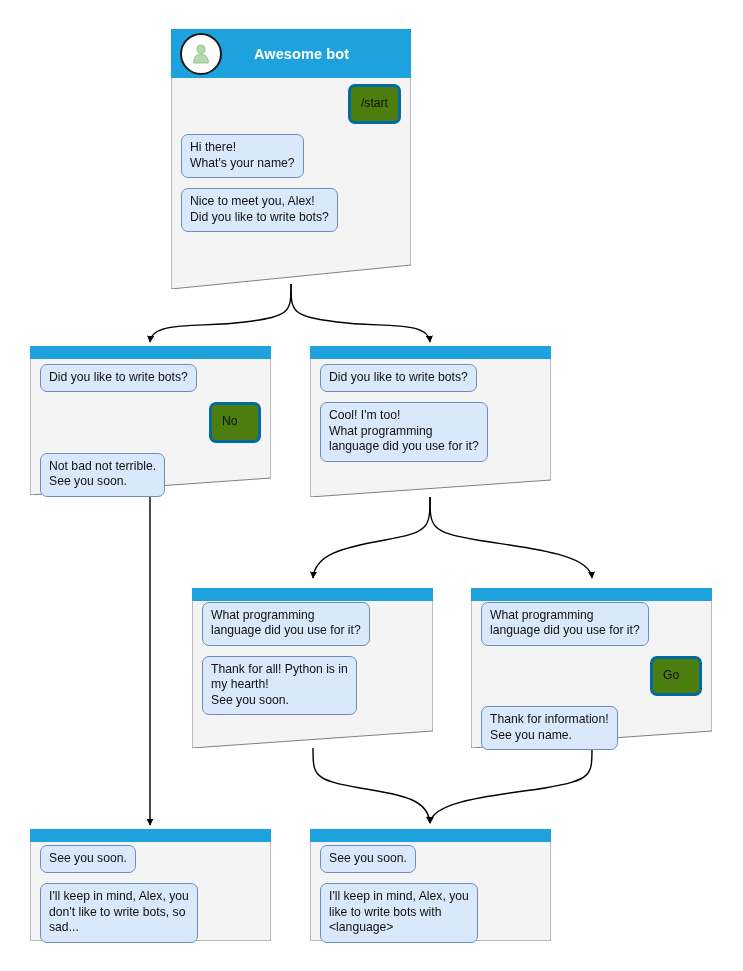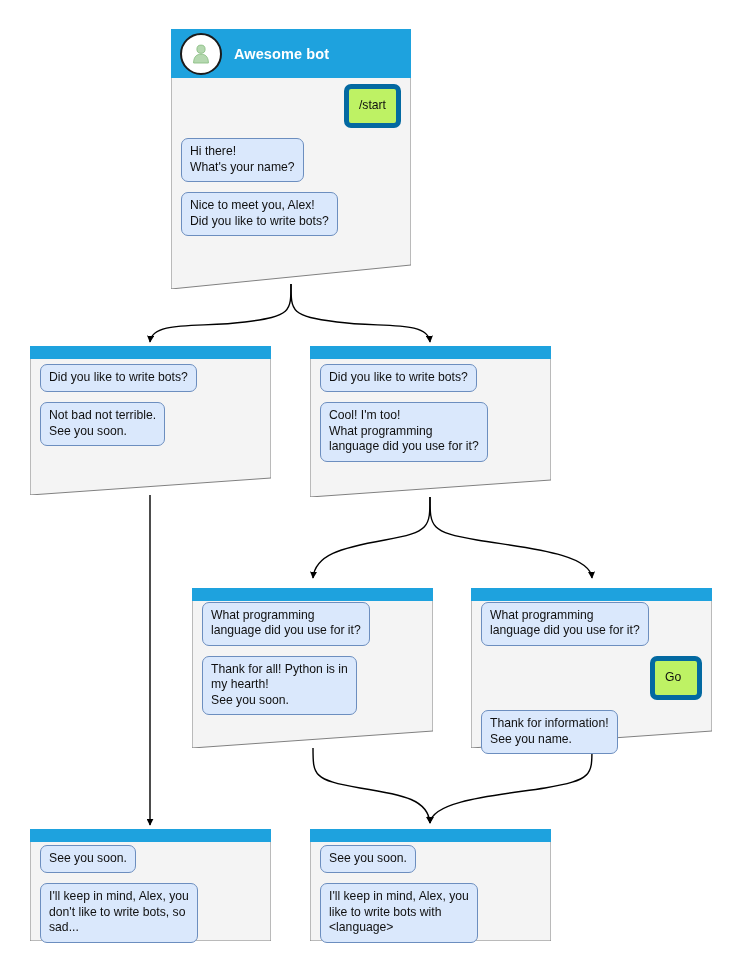--- a/index.html
+++ b/index.html
@@ -49,20 +49,21 @@
     top: 0;
     right: 0;
     height: 13px;
     background: #1ea2de;
   }
   .card-header.tall {
     height: 49px;
     display: flex;
     align-items: center;
     padding-left: 9px;
+    gap: 20px;
   }
   .avatar {
     width: 38px;
     height: 38px;
     border-radius: 50%;
     background: #ffffff;
     border: 2px solid #1b1b1b;
     display: flex;
     align-items: center;
     justify-content: center;
@@ -97,22 +98,22 @@
     line-height: 15.4px;
     color: #101010;
     white-space: pre-line;
     max-width: 84%;
   }
   .bubble.bot {
     background: #dae8fc;
     border: 1px solid #6c8ebf;
   }
   .bubble.user {
-    background: #bef264;
-    border: 5px solid #0369a1;
+    background: #4d7c0f;
+    border: 3px solid #0369a1;
     min-width: 52px;
     text-align: left;
     padding: 9px 10px 10px 10px;
   }
 </style>
 </head>
 <body>
 
 <div id="canvas">
 
@@ -173,20 +174,23 @@
   <div class="card" style="left:30px; top:346px; width:241px; height:149px;">
     <svg class="card-shape" viewBox="0 0 241 149" preserveAspectRatio="none">
       <polygon points="0,0 241,0 241,132 0,149" fill="#f4f4f4" stroke="#808080" stroke-width="1"></polygon>
     </svg>
     <div class="card-inner">
       <div class="card-header"></div>
       <div class="msgs" style="top:18px;">
         <div class="row bot">
           <div class="bubble bot">Did you like to write bots?</div>
         </div>
+        <div class="row user">
+          <div class="bubble user">No</div>
+        </div>
         <div class="row bot">
           <div class="bubble bot">Not bad not terrible.
 See you soon.</div>
         </div>
       </div>
     </div>
   </div>
 
   <div class="card" style="left:310px; top:346px; width:241px; height:151px;">
     <svg class="card-shape" viewBox="0 0 241 151" preserveAspectRatio="none">

